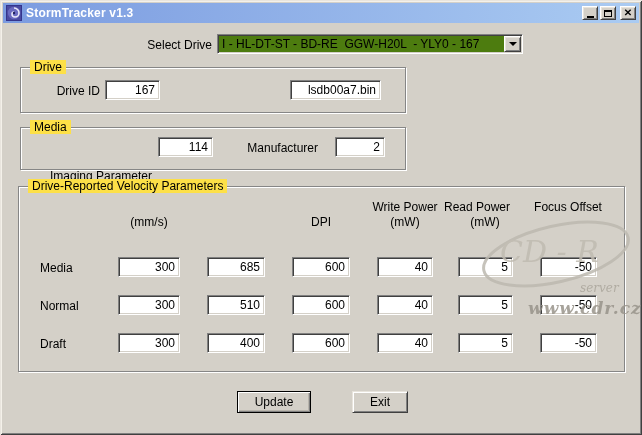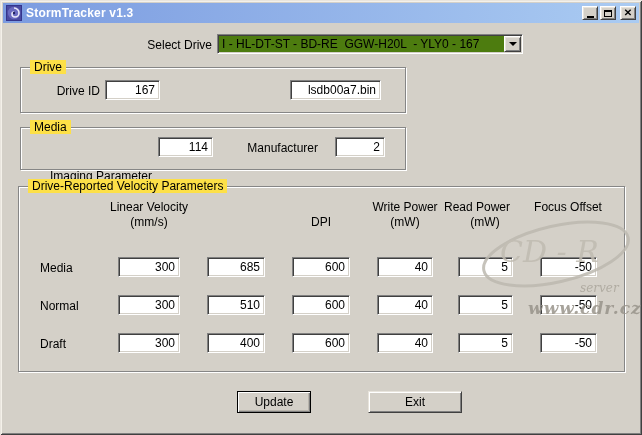--- a/index.html
+++ b/index.html
@@ -117,21 +117,20 @@
   <div class="groupbox" style="left:20px;top:127px;width:386px;height:43px;"></div>
   <span class="legend" style="left:30px;top:120px;">Media</span>
   <div class="lbl r" style="left:40px;top:141px;width:112px;margin-top:28px;">Imaging Parameter</div>
   <input class="field" style="left: 158px; top: 137px; width: 55px; height: 20px;" value="114">
   <div class="lbl r" style="left:228px;top:141px;width:90px;text-align:right;">Manufacturer</div>
   <input class="field" style="left: 335px; top: 137px; width: 50px; height: 20px;" value="2">
 
   <div class="groupbox" style="left:18px;top:186px;width:607px;height:186px;"></div>
   <span class="legend" style="left:28px;top:179px;">Drive-Reported Velocity Parameters</span>
 
-  <div class="lbl c" style="left:99px;top:200px;width:100px;">Linear Velocity</div>
   <div class="lbl c" style="left:99px;top:215px;width:100px;">(mm/s)</div>
   <div class="lbl c" style="left:271px;top:215px;width:100px;">DPI</div>
   <div class="lbl c" style="left:355px;top:200px;width:100px;">Write Power</div>
   <div class="lbl c" style="left:355px;top:215px;width:100px;">(mW)</div>
   <div class="lbl c" style="left:435px;top:200px;width:84px;">Read Power</div>
   <div class="lbl c" style="left:435px;top:215px;width:100px;">(mW)</div>
   <div class="lbl c" style="left:518px;top:200px;width:100px;">Focus Offset</div>
 
   <div class="lbl" style="left:40px;top:261px;width:60px;">Media</div>
   <input class="field" style="left: 118px; top: 257px; width: 62px; height: 20px;" value="300">
@@ -151,21 +150,21 @@
 
   <div class="lbl" style="left:40px;top:337px;width:60px;">Draft</div>
   <input class="field" style="left: 118px; top: 333px; width: 62px; height: 20px;" value="300">
   <input class="field" style="left: 207px; top: 333px; width: 58px; height: 20px;" value="400">
   <input class="field" style="left: 292px; top: 333px; width: 58px; height: 20px;" value="600">
   <input class="field" style="left: 377px; top: 333px; width: 56px; height: 20px;" value="40">
   <input class="field" style="left: 458px; top: 333px; width: 55px; height: 20px;" value="5">
   <input class="field" style="left: 540px; top: 333px; width: 57px; height: 20px;" value="-50">
 
   <button class="pushbtn default" style="left:237px;top:391px;width:74px;">Update</button>
-  <button class="pushbtn" style="left:368px;top:391px;width:94px;">Exit</button>
+  <button class="pushbtn" style="left:352px;top:391px;width:56px;">Exit</button>
 
   <svg class="watermark" viewBox="0 0 166 108">
     <ellipse cx="80" cy="36" rx="74" ry="28" fill="none" stroke="#bdb9b0" stroke-width="3" transform="rotate(-13 80 36)"></ellipse>
     <text x="24" y="44" font-family="DejaVu Serif, serif" font-style="italic" font-size="30" fill="#c0bbb1">CD - R</text>
     <text x="104" y="74" font-family="DejaVu Serif, serif" font-style="italic" font-size="12" fill="#aba69c">server</text>
     <text x="52" y="96" font-family="DejaVu Serif, serif" font-style="italic" font-weight="bold" font-size="17" fill="#98938a" letter-spacing="1">www.cdr.cz</text>
   </svg>
 
 </div>
 

